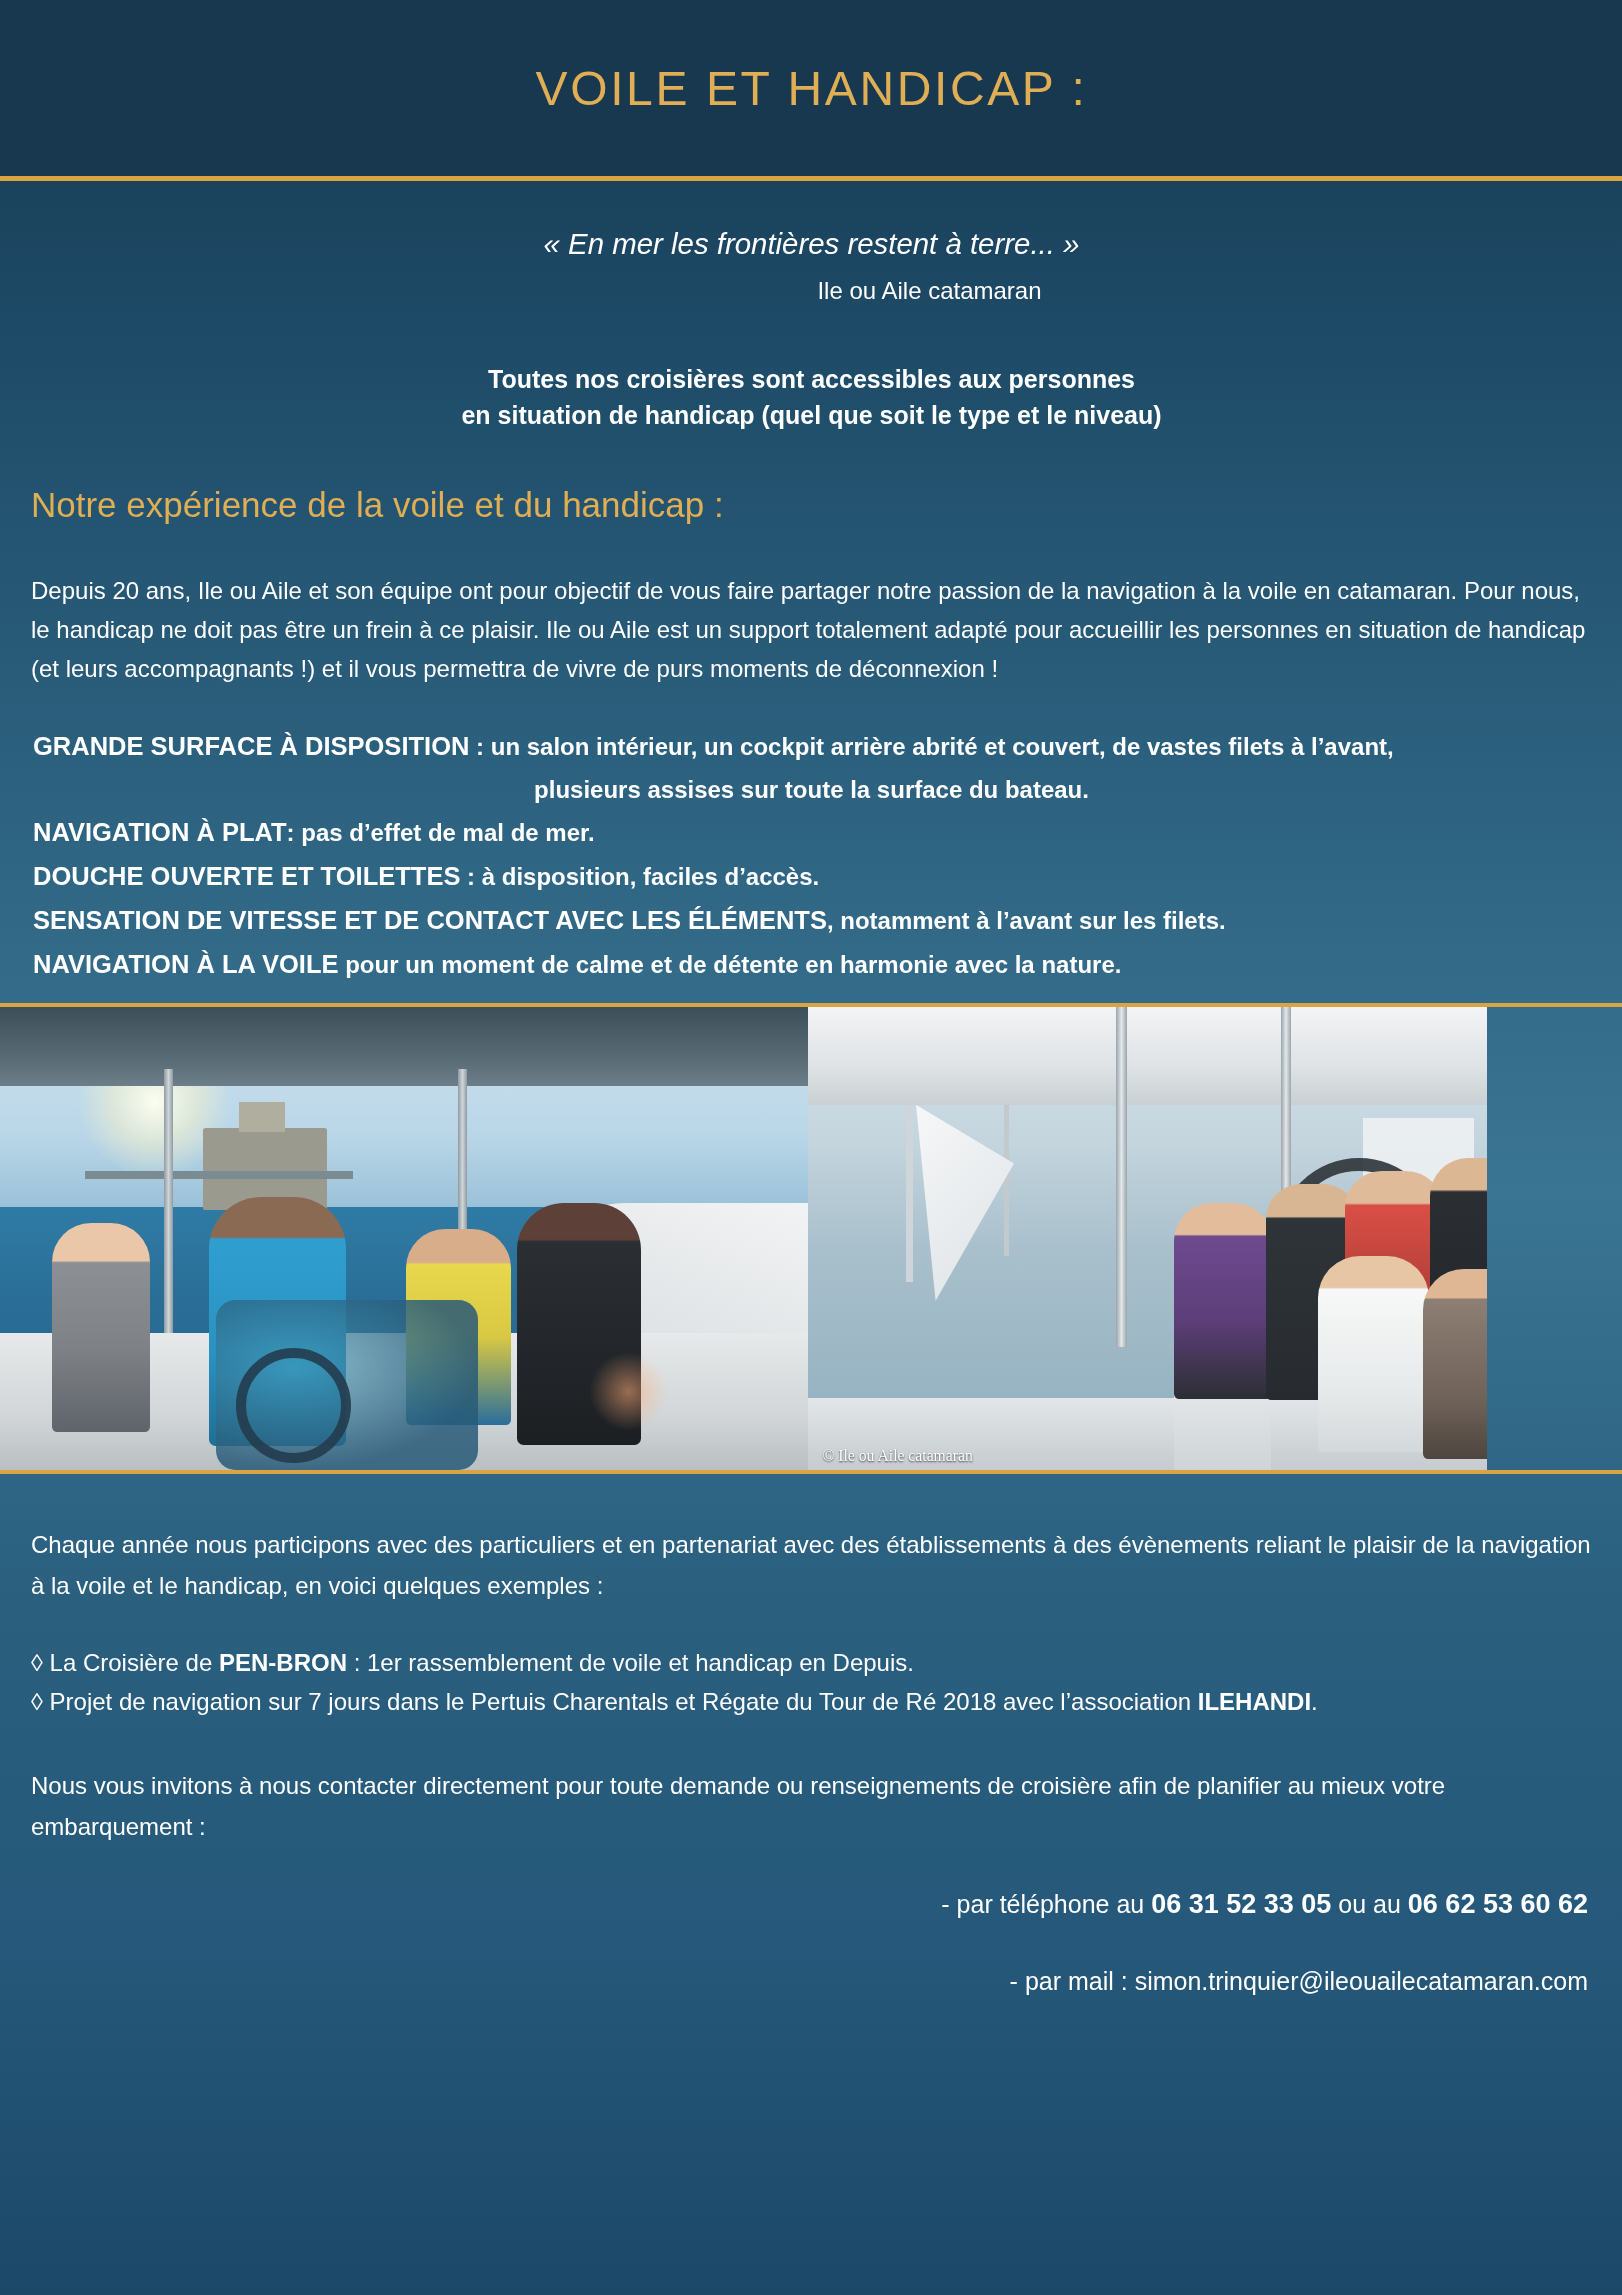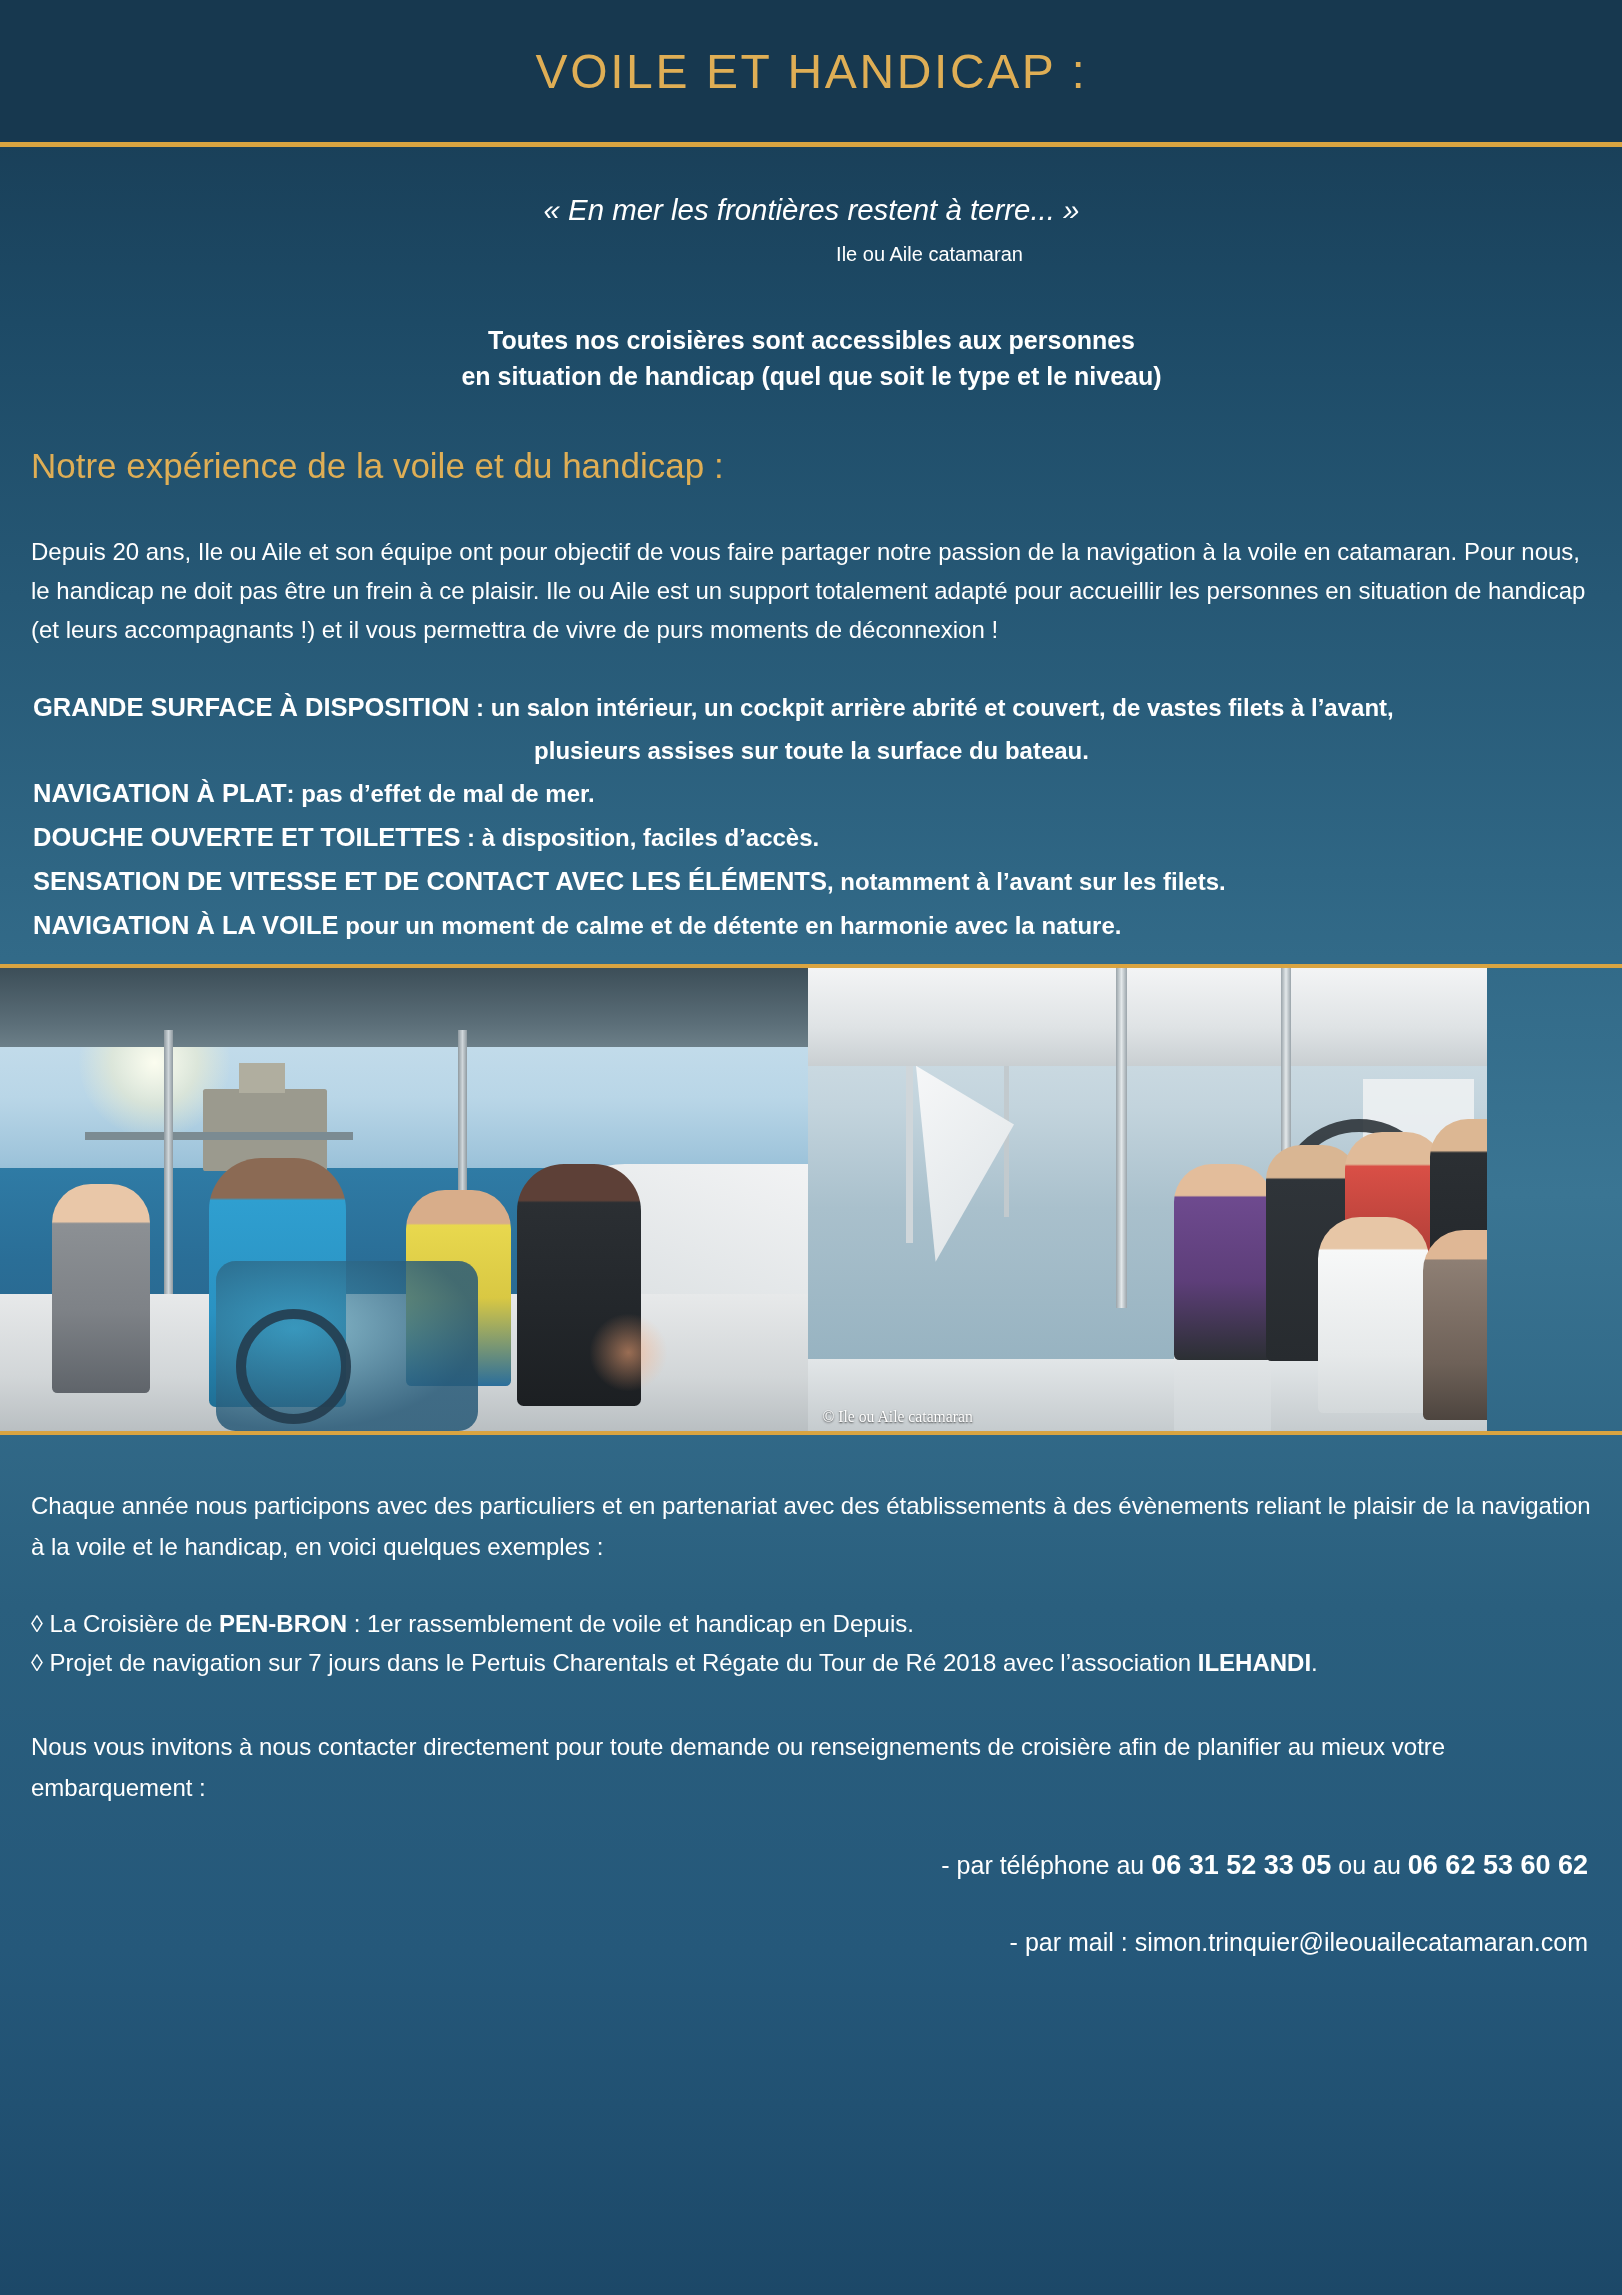--- a/index.html
+++ b/index.html
@@ -9,21 +9,21 @@
     height: 2295px;
     font-family: "Liberation Sans", sans-serif;
     background: linear-gradient(180deg, #17384f 0%, #1d4a66 14%, #2f6684 38%, #3a7593 52%, #2a5f7e 70%, #25587a 85%, #1c4868 100%);
     color: #ffffff;
     overflow: hidden;
     position: relative;
   }
 
   
   .header {
-    height: 147px;
+    height: 181px;
     background: #17384f;
     display: flex;
     align-items: center;
     justify-content: center;
     border-bottom: 5.9px solid #d9a441;
     position: relative;
   }
   .header-title {
     font-size: 48px;
     letter-spacing: 2.6px;
@@ -34,21 +34,21 @@
   
   .quote-area { padding: 46px 0 0 0; text-align: center; }
   .quote {
     font-size: 29.4px;
     font-style: italic;
     color: #ffffff;
     font-weight: 400;
   }
   .quote-attrib {
     margin-top: 15.7px;
-    font-size: 20px;
+    font-size: 24px;
     color: #ffffff;
     text-align: center;
     padding-left: 236px;
   }
 
   .accessible-block {
     margin-top: 56px;
     text-align: center;
     font-weight: bold;
     font-size: 25px;

